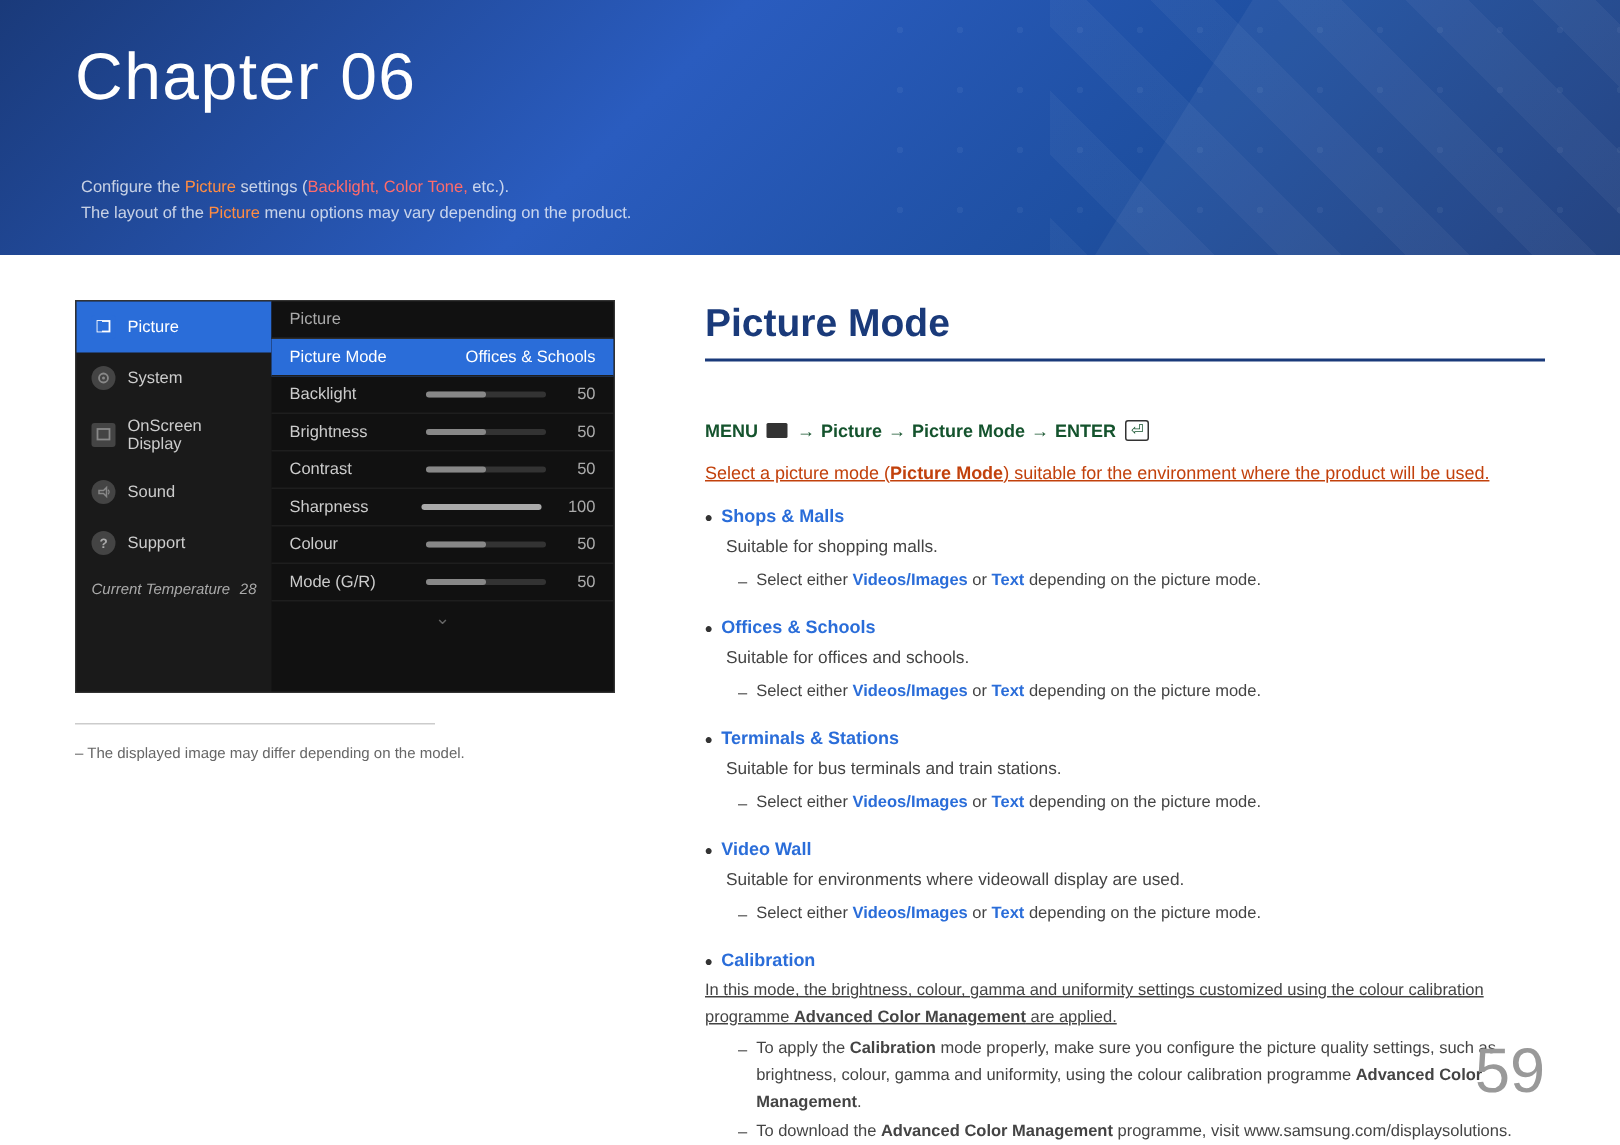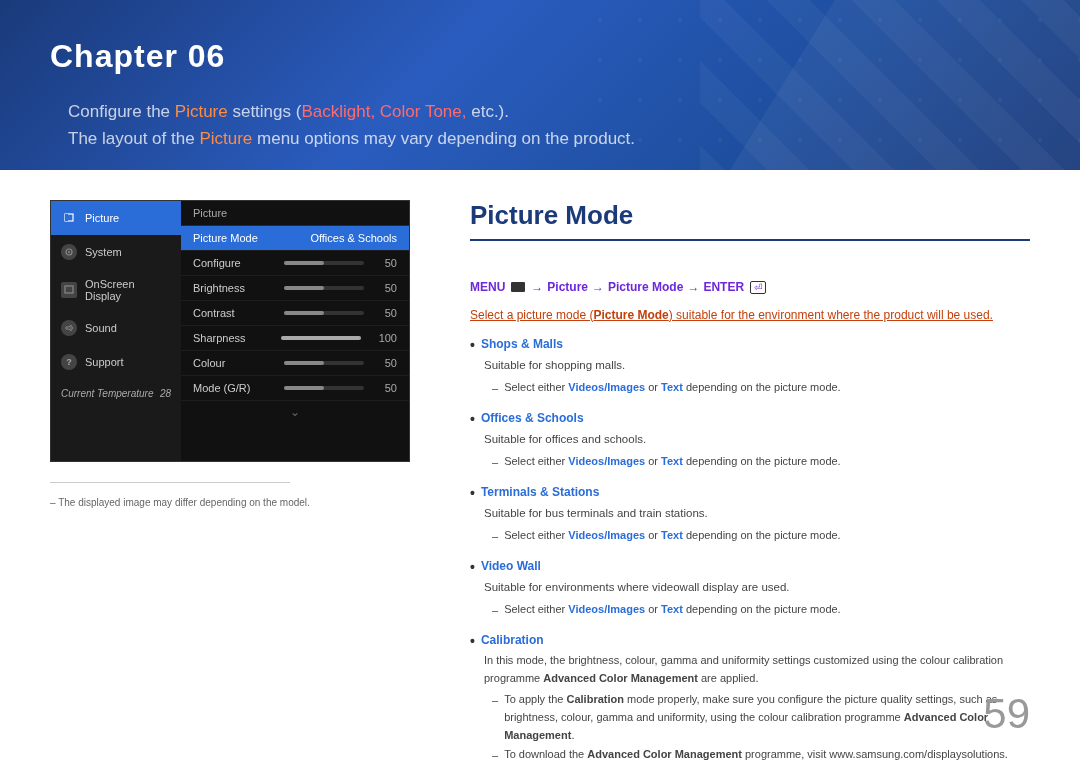--- a/index.html
+++ b/index.html
@@ -60,39 +60,38 @@
     }
 
     .header-text {
       position: absolute;
       top: 28px;
       left: 50px;
       color: #fff;
     }
 
     .chapter-label {
-      font-size: 32px;
-      font-weight: 700;
+      font-size: 44px;
+      font-weight: 400;
       line-height: 1.1;
       letter-spacing: 1px;
-      margin-top: 11px;
     }
 
     .chapter-sub {
       font-size: 36px;
       font-weight: 700;
       line-height: 1.1;
       letter-spacing: 1px;
     }
 
     .header-desc {
       position: absolute;
       bottom: 18px;
-      left: 68px;
-      font-size: 17px;
+      left: 54px;
+      font-size: 11px;
       color: rgba(255,255,255,0.75);
       line-height: 1.6;
     }
 
     .header-desc .highlight-picture {
       color: #ff8c42;
     }
 
     .header-desc .highlight-color {
       color: #ff6b6b;
@@ -292,21 +291,21 @@
       font-size: 26px;
       font-weight: 700;
       color: #1a3a7a;
       margin-bottom: 18px;
       border-bottom: 2px solid #1a3a7a;
       padding-bottom: 8px;
     }
 
     .menu-path {
       font-size: 12px;
-      color: #6d28d9;
+      color: #14532d;
       margin-bottom: 12px;
       display: flex;
       align-items: center;
       gap: 4px;
       margin-top: 39px;
     }
 
     .intro-text {
       font-size: 12px;
       color: #c2410c;
@@ -372,23 +371,24 @@
       right: 50px;
       font-size: 42px;
       font-weight: 300;
       color: #999;
     }
 
     
     .calibration-desc {
       font-size: 11px;
       color: #444;
-      margin-left: 14px;
+      margin-left: 0;
       margin-bottom: 4px;
       line-height: 1.6;
+      text-decoration: underline;
     }
   </style>
 </head>
 <body>
 
 <div class="header-banner">
   <div class="hex-pattern"></div>
   <div class="header-text">
     <div class="chapter-label">Chapter  06</div>
   </div>
@@ -457,21 +457,21 @@
 
         <div class="mockup-main">
           <div class="mockup-header">Picture</div>
 
           <div class="mockup-row highlight">
             <span class="mockup-row-label">Picture Mode</span>
             <span class="mockup-row-value">Offices &amp; Schools</span>
           </div>
 
           <div class="mockup-row">
-            <span class="mockup-row-label">Configure</span>
+            <span class="mockup-row-label">Backlight</span>
             <div class="progress-bar">
                 <div class="progress-fill" style="width:50%"></div>
               </div>
             <span class="mockup-row-value">50</span>
           </div>
           <div class="mockup-row">
             <span class="mockup-row-label">Brightness</span>
             <div class="progress-bar">
                 <div class="progress-fill" style="width:50%"></div>
               </div>

